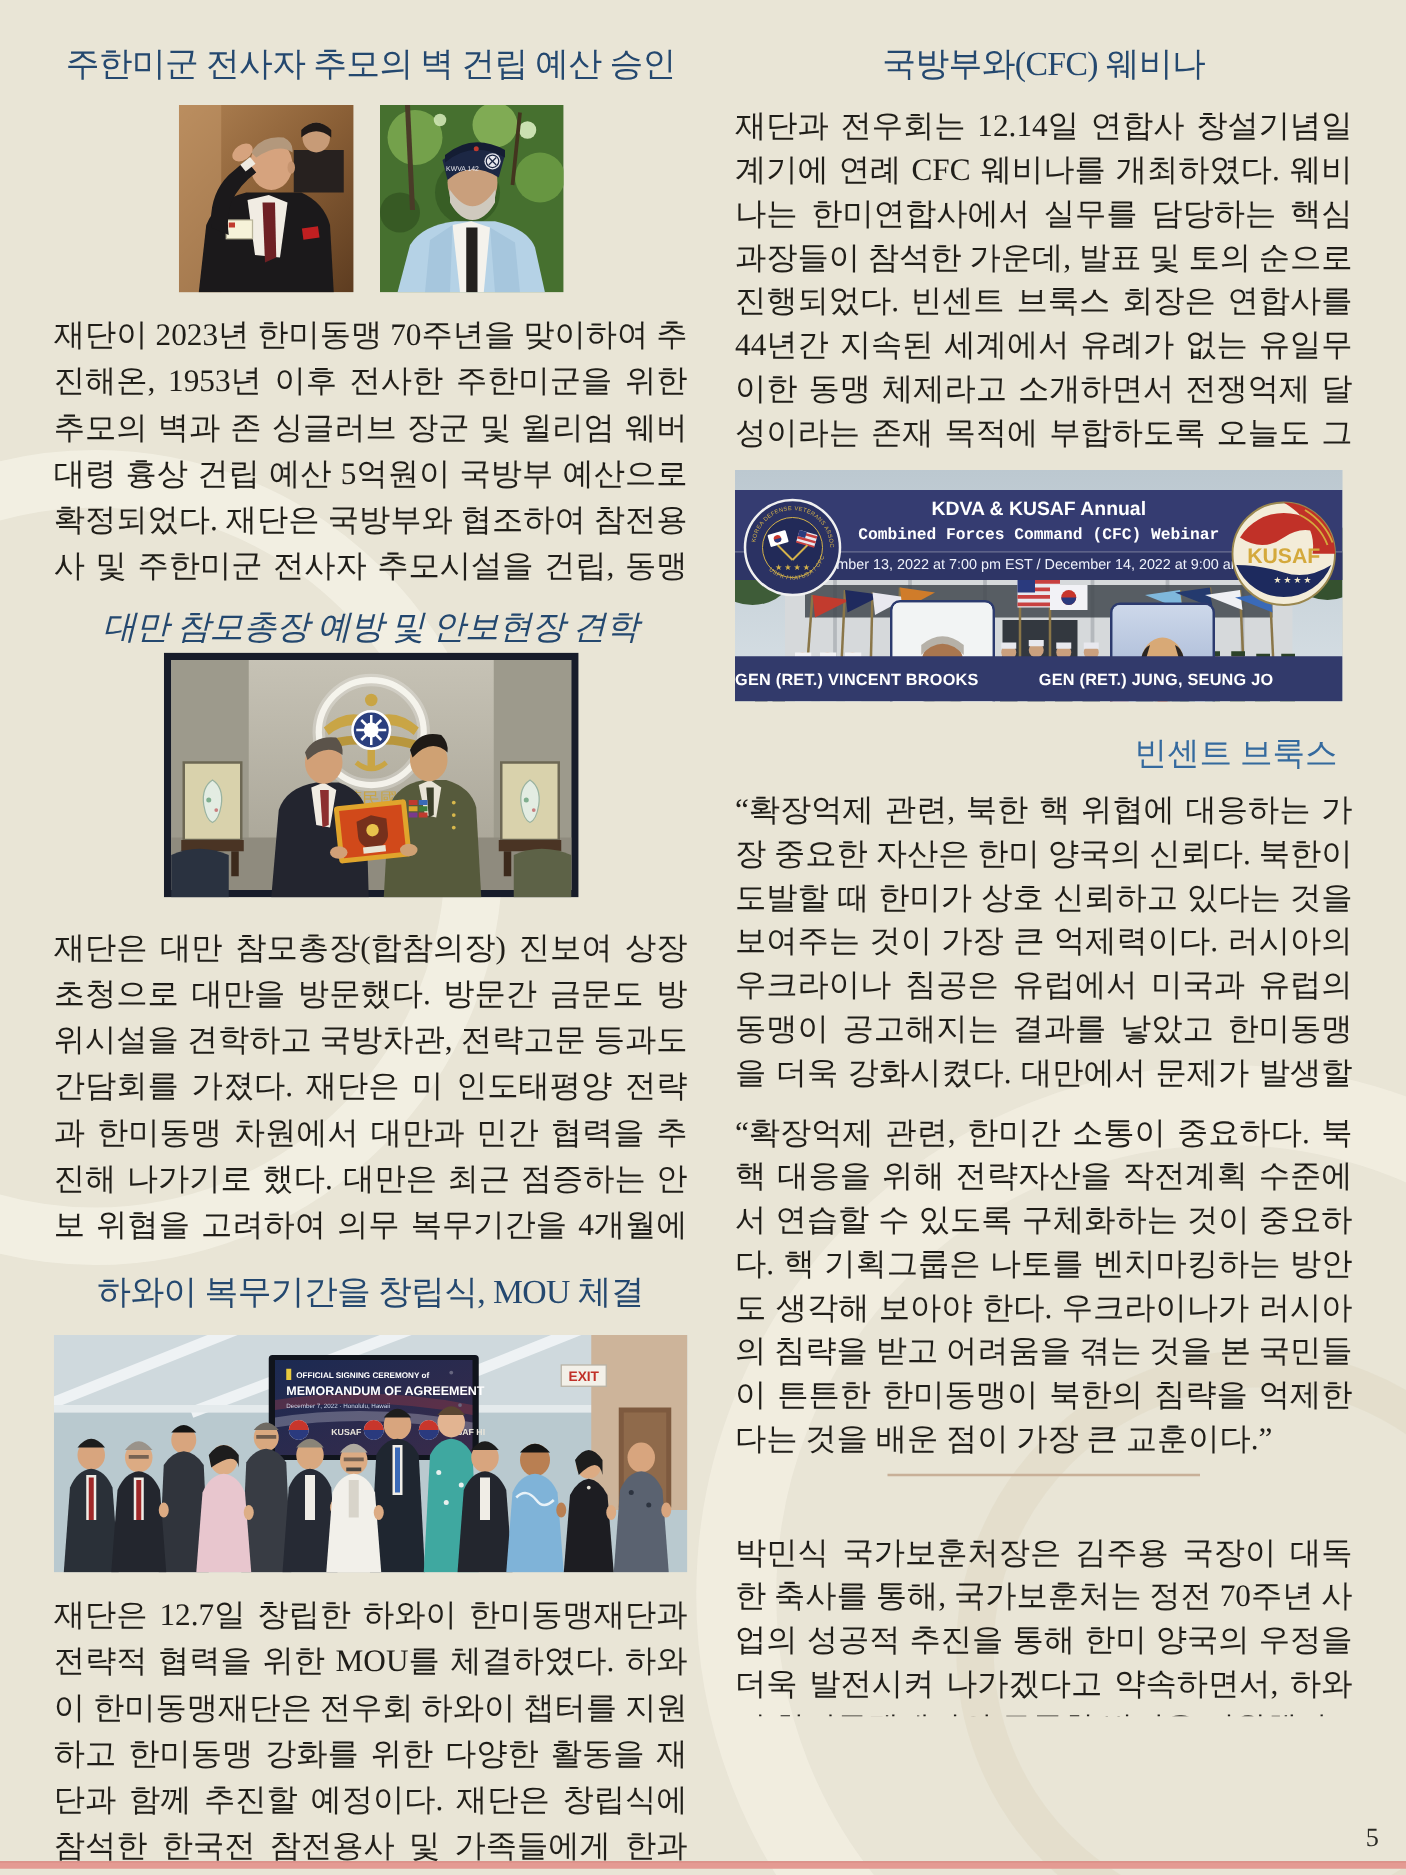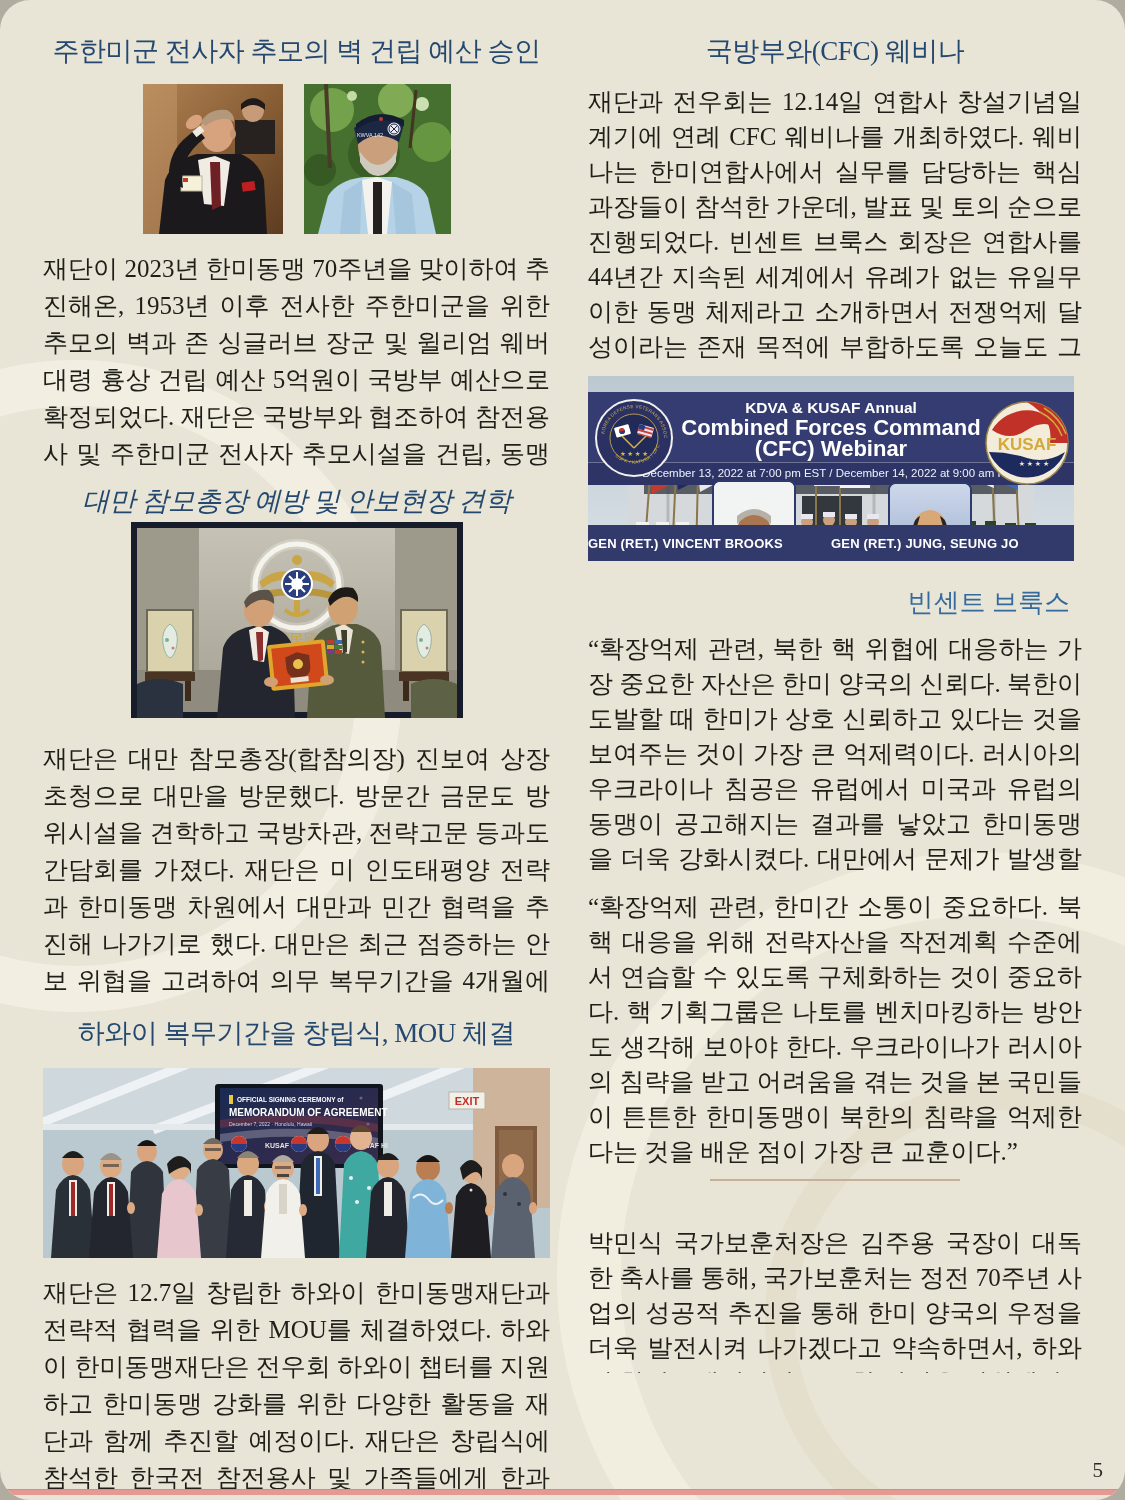--- a/index.html
+++ b/index.html
@@ -1,18 +1,18 @@
 <!DOCTYPE html>
 <html><head>
 <meta charset="utf-8">
 <style>
   html,body{margin:0;padding:0;}
   body{background:#b0aca0;}
   .page{position:relative;width:1125px;height:1500px;margin:0 auto;background:#e9e5d6;overflow:hidden;
-        font-family:"Liberation Serif","DejaVu Serif",serif;border-radius:30px;}
+        font-family:"Liberation Serif","DejaVu Serif",serif;}
   
   .wm{position:absolute;border-radius:50%;pointer-events:none;}
   .wm1{left:-250px;top:360px;width:560px;height:560px;border:46px solid rgba(250,247,236,0.55);}
   .wm2{right:-280px;bottom:-200px;width:720px;height:720px;border:64px solid rgba(250,247,236,0.45);}
   .wm3{right:-120px;bottom:-60px;width:420px;height:420px;border:30px solid rgba(196,186,152,0.14);}
 
   .col{position:absolute;top:0;}
   .col-left{left:43px;width:507px;}
   .col-right{left:588px;width:494px;}
 
@@ -30,21 +30,21 @@
   .t3{margin-top:14px;}
   .hawaii-wrap{margin:18px auto 0;width:507px;height:190px;position:relative;}
   .p3L{margin-top:16px;height:222px;}
 
   .r-body1{margin-top:16px;height:280px;}
   .webinar{position:relative;margin-top:12px;width:486px;height:185px;overflow:hidden;background:#c2cdd4;}
   .web-band{position:absolute;top:16px;left:0;right:0;background:#353c71;z-index:2;}
   .web-titles{padding:7px 86px 3px;text-align:center;color:#ffffff;
               font-family:"Liberation Sans","DejaVu Sans",sans-serif;font-weight:bold;}
   .web-title1{font-size:15.5px;line-height:18px;}
-  .web-title2{font-size:22px;line-height:21px;}
+  .web-title2{font-size:13px;line-height:21px;font-family:Liberation Mono, monospace;}
   .web-date{border-top:1px solid rgba(255,255,255,0.3);background:#2e3566;color:#eef1fb;text-align:center;
             font-family:"Liberation Sans","DejaVu Sans",sans-serif;font-size:11.5px;padding:4px 46px 6px;}
   .logo{position:absolute;z-index:3;}
   .logo-kdva{left:6px;top:22px;width:80px;height:80px;}
   .logo-kusaf{right:4px;top:24px;width:86px;height:86px;}
   .portrait{position:absolute;z-index:3;border:2px solid #2c3a6e;border-radius:8px;overflow:hidden;}
   .port1{left:124px;top:104px;width:80px;height:112px;background:#f2f4f4;}
   .port2{left:300px;top:106px;width:80px;height:104px;background:#aebfda;}
   .web-caption{position:absolute;bottom:0;left:0;right:0;height:36px;background:#323a6b;z-index:4;
                display:flex;align-items:center;color:#fff;

